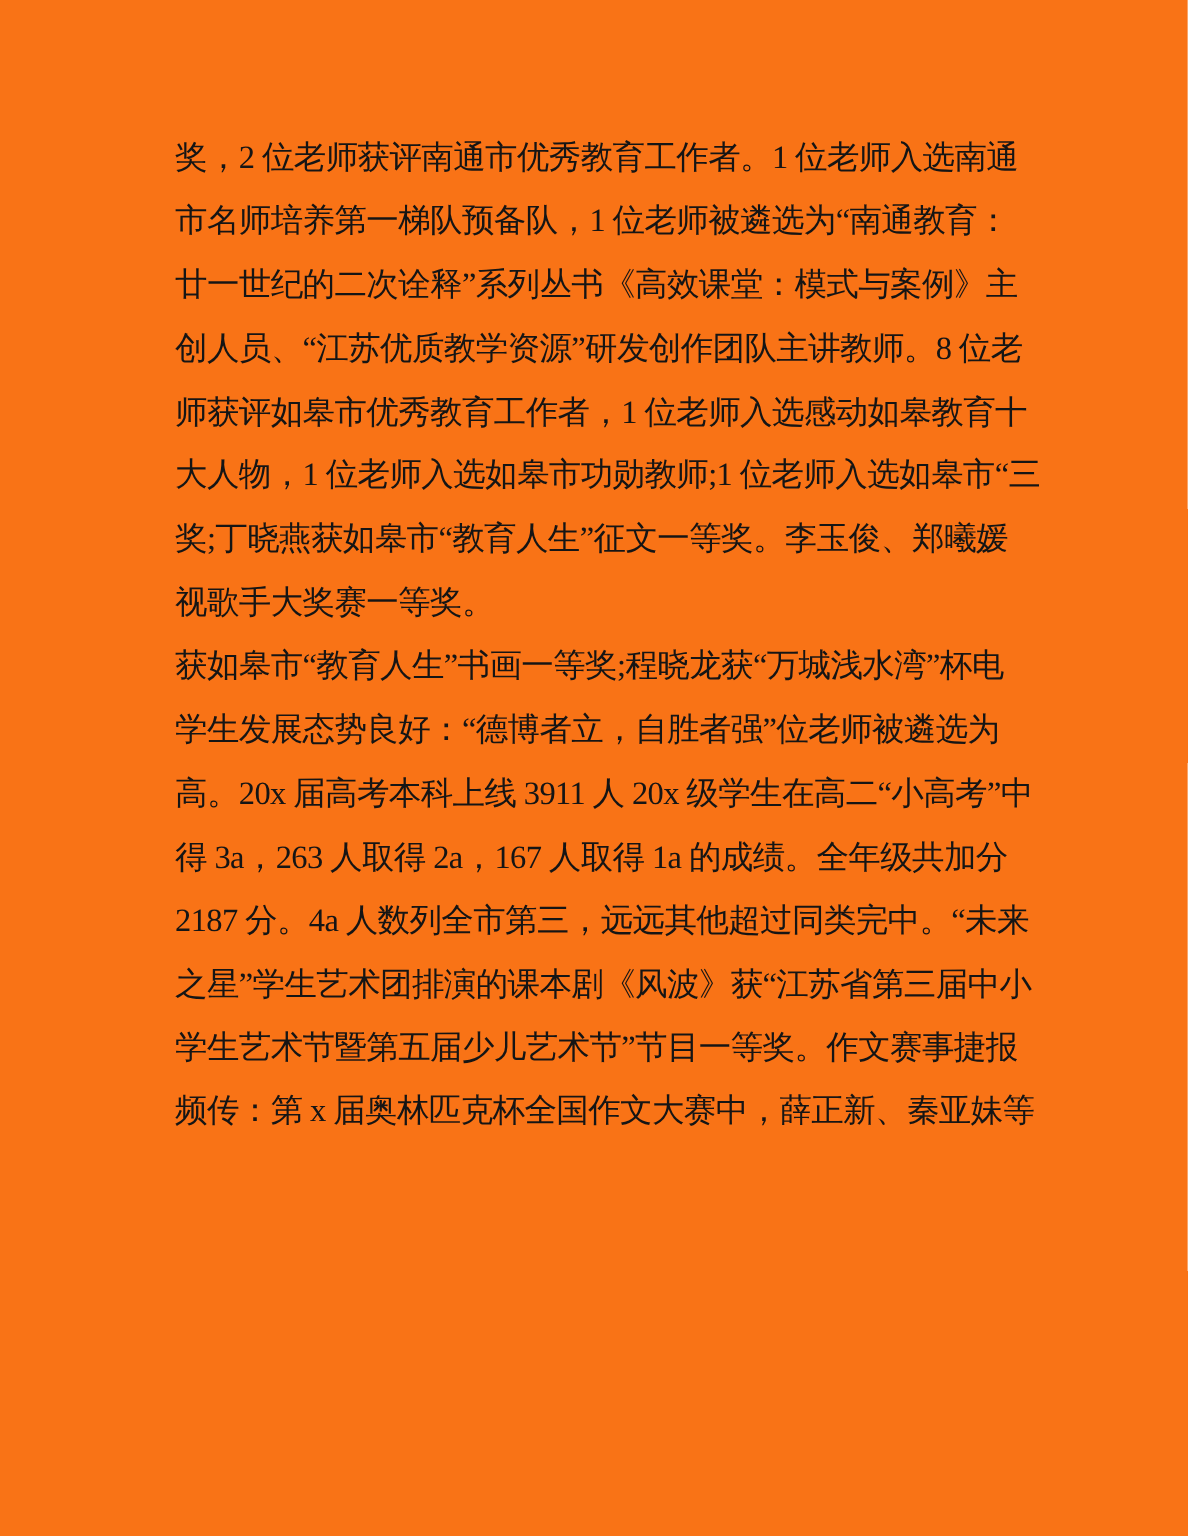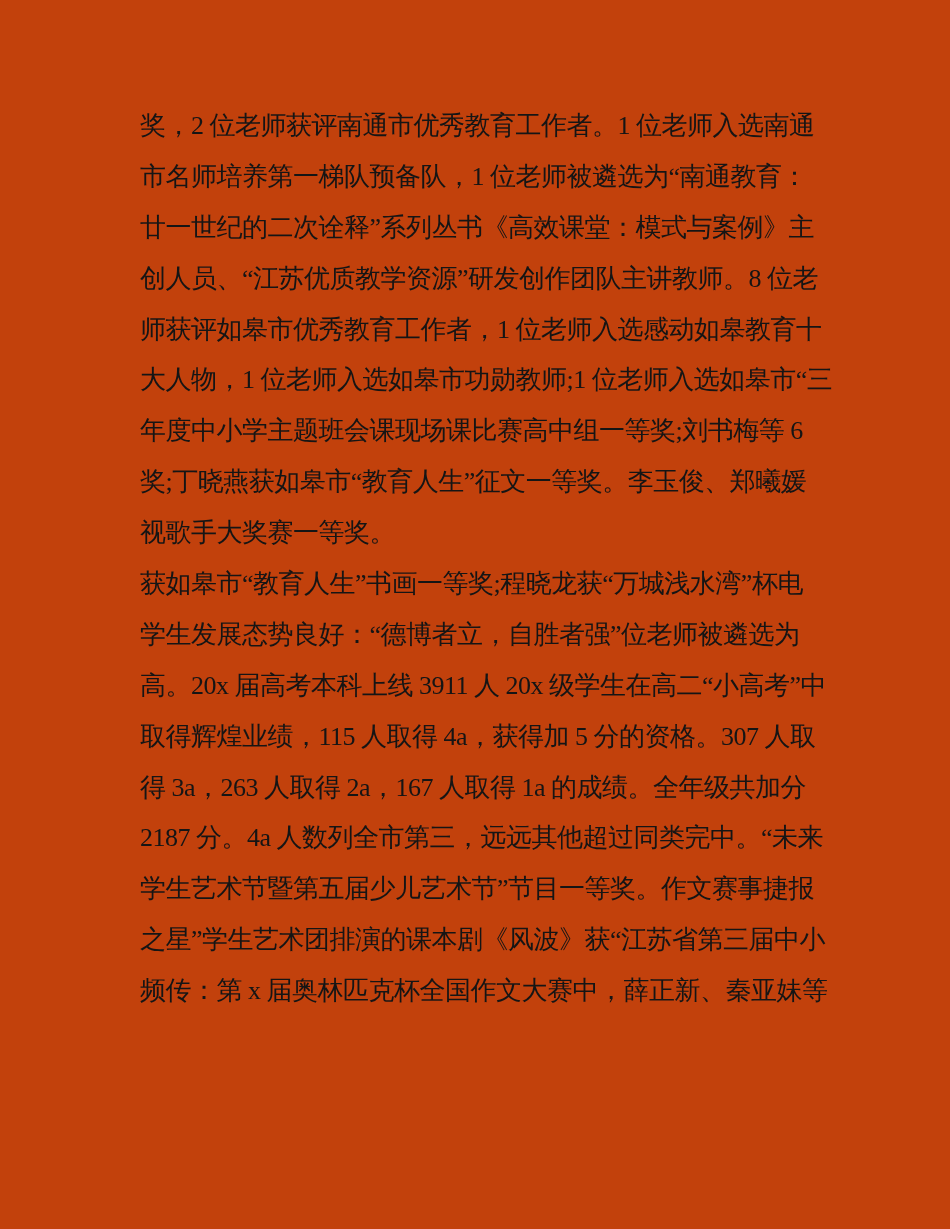--- a/index.html
+++ b/index.html
@@ -10,21 +10,21 @@
     width: 950px;
     height: 1229px;
     background: #fcfcf9;
     overflow: hidden;
     font-family: "Liberation Serif", "DejaVu Serif", serif;
   }
   .page {
     position: relative;
     width: 950px;
     height: 1229px;
-    background: #c2410c;
+    background: #f97316;
   }
   .text-block {
     position: absolute;
     left: 140px;
     top: 101px;
     width: 680px;
     color: #151515;
     font-size: 26px;
     letter-spacing: -0.5px;
     line-height: 50.9px;
@@ -44,31 +44,29 @@
 <div class="page">
   <div class="text-block">
 
     <div class="paragraph">
       <div class="doc-line">奖，2 位老师获评南通市优秀教育工作者。1 位老师入选南通</div>
       <div class="doc-line">市名师培养第一梯队预备队，1 位老师被遴选为“南通教育：</div>
       <div class="doc-line">廿一世纪的二次诠释”系列丛书《高效课堂：模式与案例》主</div>
       <div class="doc-line">创人员、“江苏优质教学资源”研发创作团队主讲教师。8 位老</div>
       <div class="doc-line">师获评如皋市优秀教育工作者，1 位老师入选感动如皋教育十</div>
       <div class="doc-line">大人物，1 位老师入选如皋市功勋教师;1 位老师入选如皋市“三</div>
-      <div class="doc-line">年度中小学主题班会课现场课比赛高中组一等奖;刘书梅等 6</div>
       <div class="doc-line">奖;丁晓燕获如皋市“教育人生”征文一等奖。李玉俊、郑曦媛</div>
       <div class="doc-line">视歌手大奖赛一等奖。</div>
       <div class="doc-line">获如皋市“教育人生”书画一等奖;程晓龙获“万城浅水湾”杯电</div>
     </div>
 
     <div class="paragraph">
       <div class="doc-line">学生发展态势良好：“德博者立，自胜者强”位老师被遴选为</div>
       <div class="doc-line">高。20x 届高考本科上线 3911 人 20x 级学生在高二“小高考”中</div>
-      <div class="doc-line">取得辉煌业绩，115 人取得 4a，获得加 5 分的资格。307 人取</div>
       <div class="doc-line">得 3a，263 人取得 2a，167 人取得 1a 的成绩。全年级共加分</div>
       <div class="doc-line">2187 分。4a 人数列全市第三，远远其他超过同类完中。“未来</div>
+      <div class="doc-line">之星”学生艺术团排演的课本剧《风波》获“江苏省第三届中小</div>
       <div class="doc-line">学生艺术节暨第五届少儿艺术节”节目一等奖。作文赛事捷报</div>
-      <div class="doc-line">之星”学生艺术团排演的课本剧《风波》获“江苏省第三届中小</div>
       <div class="doc-line">频传：第 x 届奥林匹克杯全国作文大赛中，薛正新、秦亚妹等</div>
     </div>
 
   </div>
 </div>
 
 </body></html>

